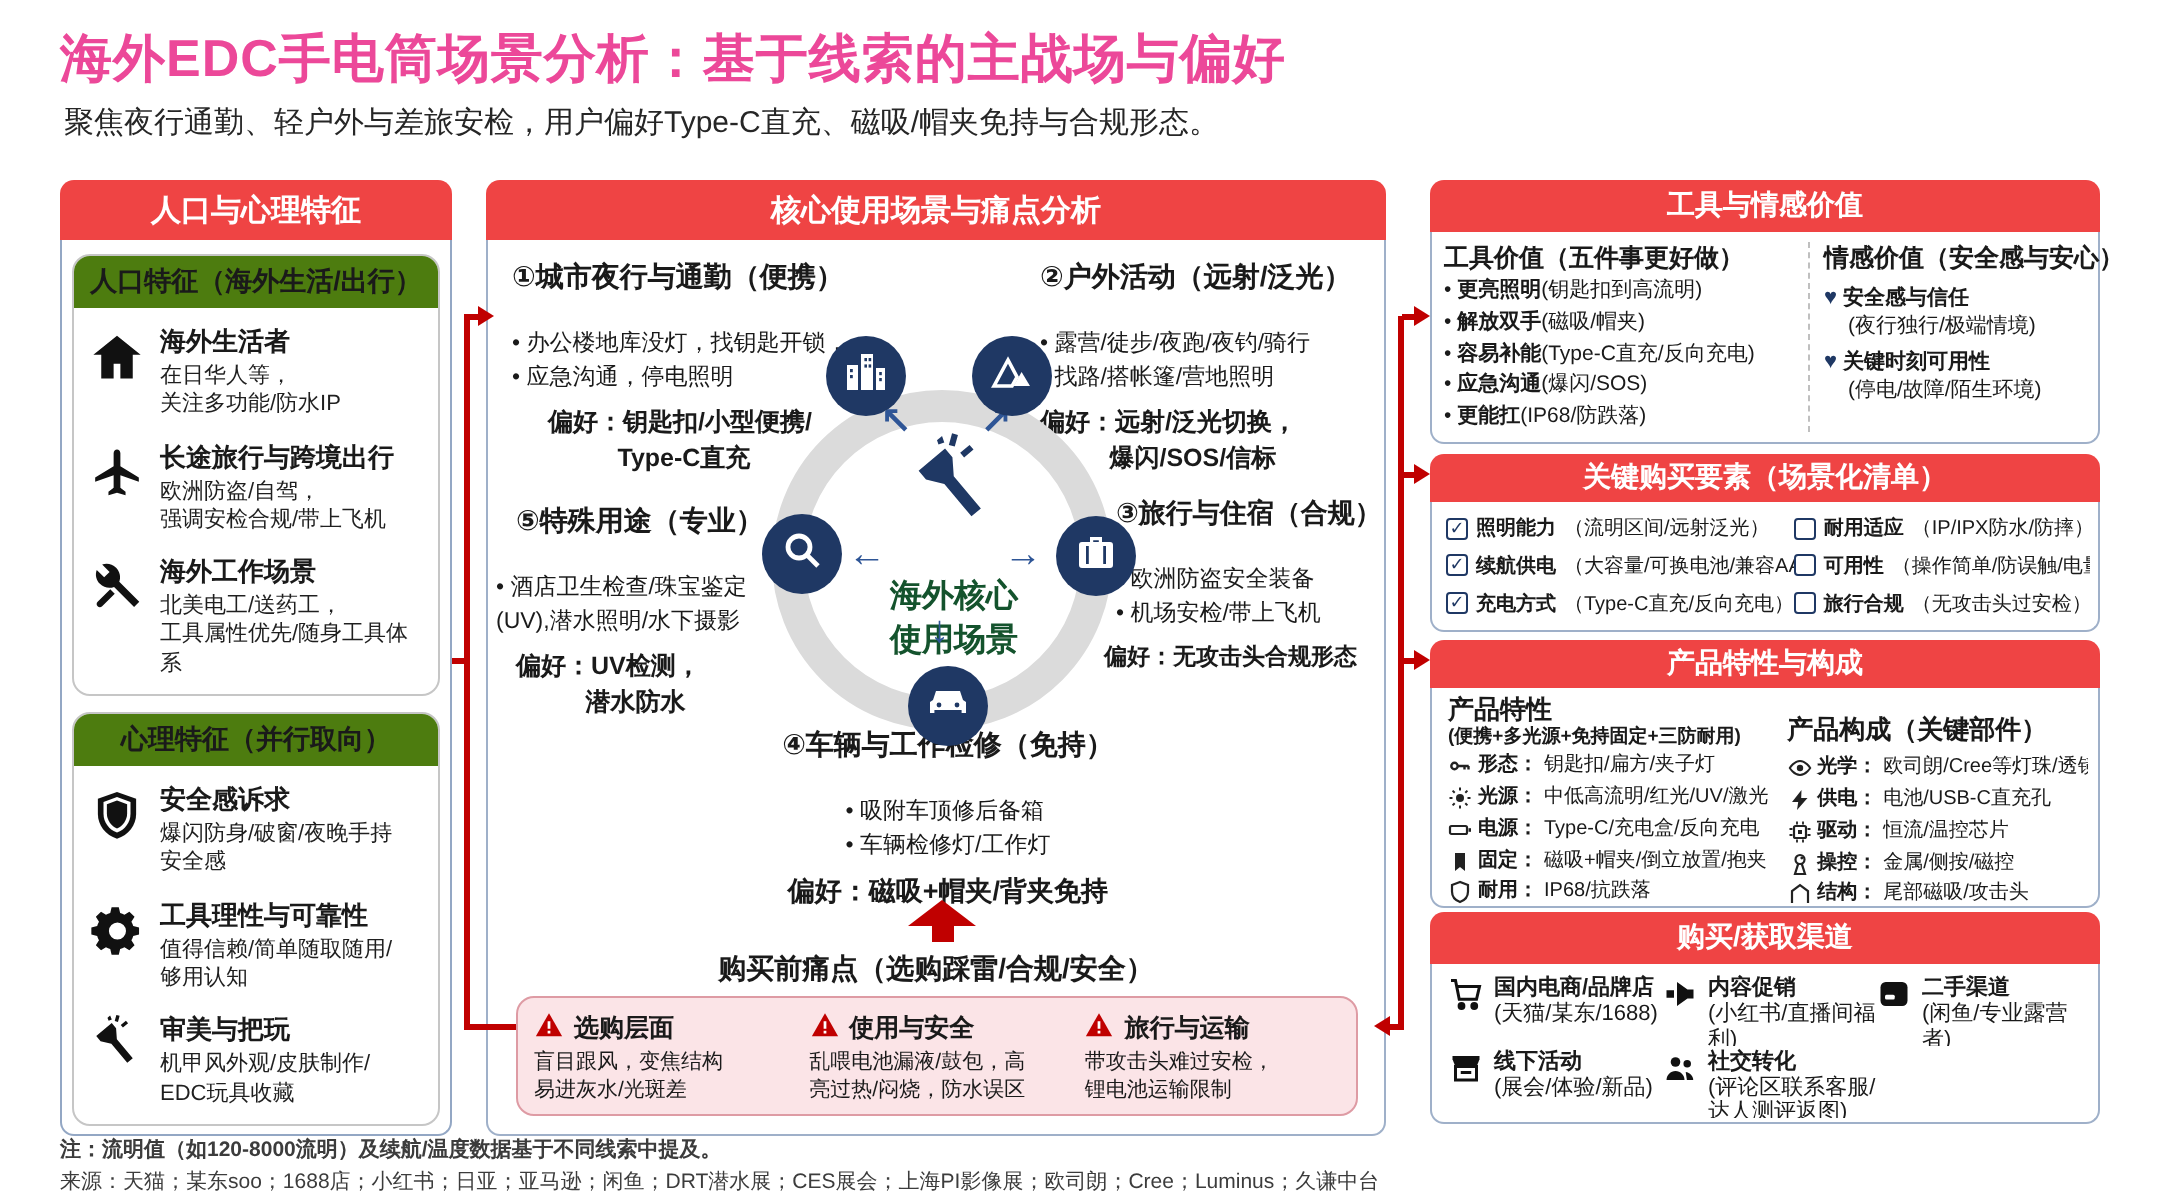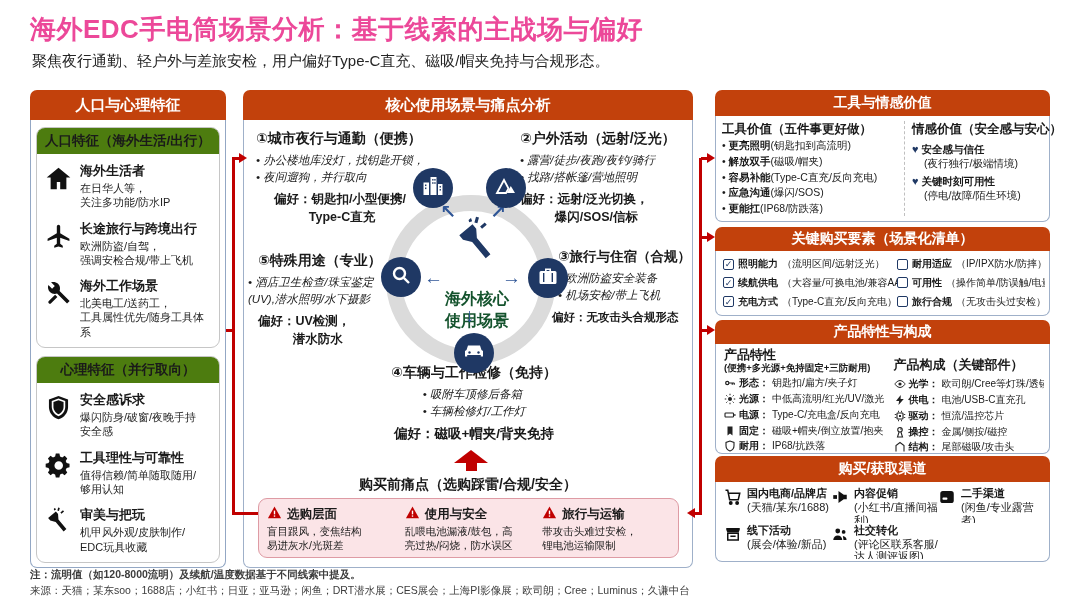--- a/index.html
+++ b/index.html
@@ -8,42 +8,42 @@
   .abs{position:absolute;}
   .pre{white-space:pre-wrap;}
   .nw{white-space:nowrap;}
   .b{font-weight:bold;}
 
   
   .title{left:30px;top:12px;font-size:26px;font-weight:bold;letter-spacing:.5px;color:#ec4899;}
   .subtitle{left:32px;top:52px;font-size:15px;color:#262626;}
 
   
-  .phead{background:#c2410c;color:#fff;font-weight:bold;text-align:center;
+  .phead{background:#ef4444;color:#fff;font-weight:bold;text-align:center;
          border-radius:7px 7px 0 0;display:flex;align-items:center;justify-content:center;}
   .pbody{background:#fff;border:1.6px solid #93A7C4;border-top:none;border-radius:0 0 7px 7px;box-sizing:border-box;}
 
   
   .lpanel{left:30px;top:90px;width:196px;}
   .lpanel .phead{height:30px;font-size:15px;}
   .lpanel .pbody{height:448px;padding:5px 4px;}
   .lsec{border:1.2px solid #C6C6C6;border-radius:9px;overflow:hidden;margin:2px 1px 8px 1px;background:#fff;}
   .lsec-h{background:#4d7c0f;font-weight:bold;font-size:13.5px;text-align:center;padding:4px 0;}
   .lp-item{display:flex;gap:8px;padding:8px 6px 2px 8px;}
   .lp-ic{width:27px;height:27px;flex:0 0 27px;color:#111;margin-top:3px;}
   .lp-ic svg{width:100%;height:100%;}
   .lp-t{font-size:13px;font-weight:bold;}
   .lp-d{font-size:11px;line-height:1.3;color:#1f1f1f;margin-top:1px;}
 
   
   .cpanel{left:243px;top:90px;width:450px;}
   .cpanel .phead{height:30px;font-size:15px;}
   .cpanel .pbody{height:448px;position:relative;border-color:#9FB0C9;}
   .scen-t{font-size:14px;font-weight:bold;}
-  .scen ul{margin:4px 0 0 0;padding:0;list-style:none;font-style:italic;}
+  .scen ul{margin:16px 0 0 0;padding:0;list-style:none;}
   .scen li{font-size:11.5px;line-height:1.45;}
   .scen li::before{content:"• ";}
   .pref{font-size:12.5px;font-weight:bold;margin-top:6px;line-height:1.4;}
 
   .ring{left:142px;top:75px;width:170px;height:170px;border:16px solid #DBDBDB;border-radius:50%;box-sizing:border-box;}
   .node{width:40px;height:40px;border-radius:50%;background:#1F3864;display:flex;align-items:center;justify-content:center;}
   .node svg{width:24px;height:24px;}
   .hub-fl{left:210px;top:100px;width:46px;height:46px;color:#1F3864;transform:rotate(-40deg);}
   .hub-fl svg{width:100%;height:100%;}
   .hub-t{left:158px;top:168px;width:150px;text-align:center;font-size:16px;font-weight:bold;line-height:1.35;color:#14532d;}
@@ -193,21 +193,21 @@
 </div>
 
 <div class="abs cpanel">
   <div class="phead">核心使用场景与痛点分析</div>
   <div class="pbody">
 
     <div class="abs scen" style="left:12px;top:10px;width:232px;">
       <div class="scen-t">①城市夜行与通勤（便携）</div>
       <ul>
           <li>办公楼地库没灯，找钥匙开锁，</li>
-          <li>夜间遛狗，并行取向</li>
+          <li>应急沟通，停电照明</li>
         </ul>
       <div class="pref pre" style="padding-left:18px;">偏好：钥匙扣/小型便携/
           Type-C直充</div>
     </div>
 
     <div class="abs scen" style="left:276px;top:10px;width:172px;">
       <div class="scen-t nw">②户外活动（远射/泛光）</div>
       <ul>
           <li>露营/徒步/夜跑/夜钓/骑行</li>
           <li>找路/搭帐篷/营地照明</li>

